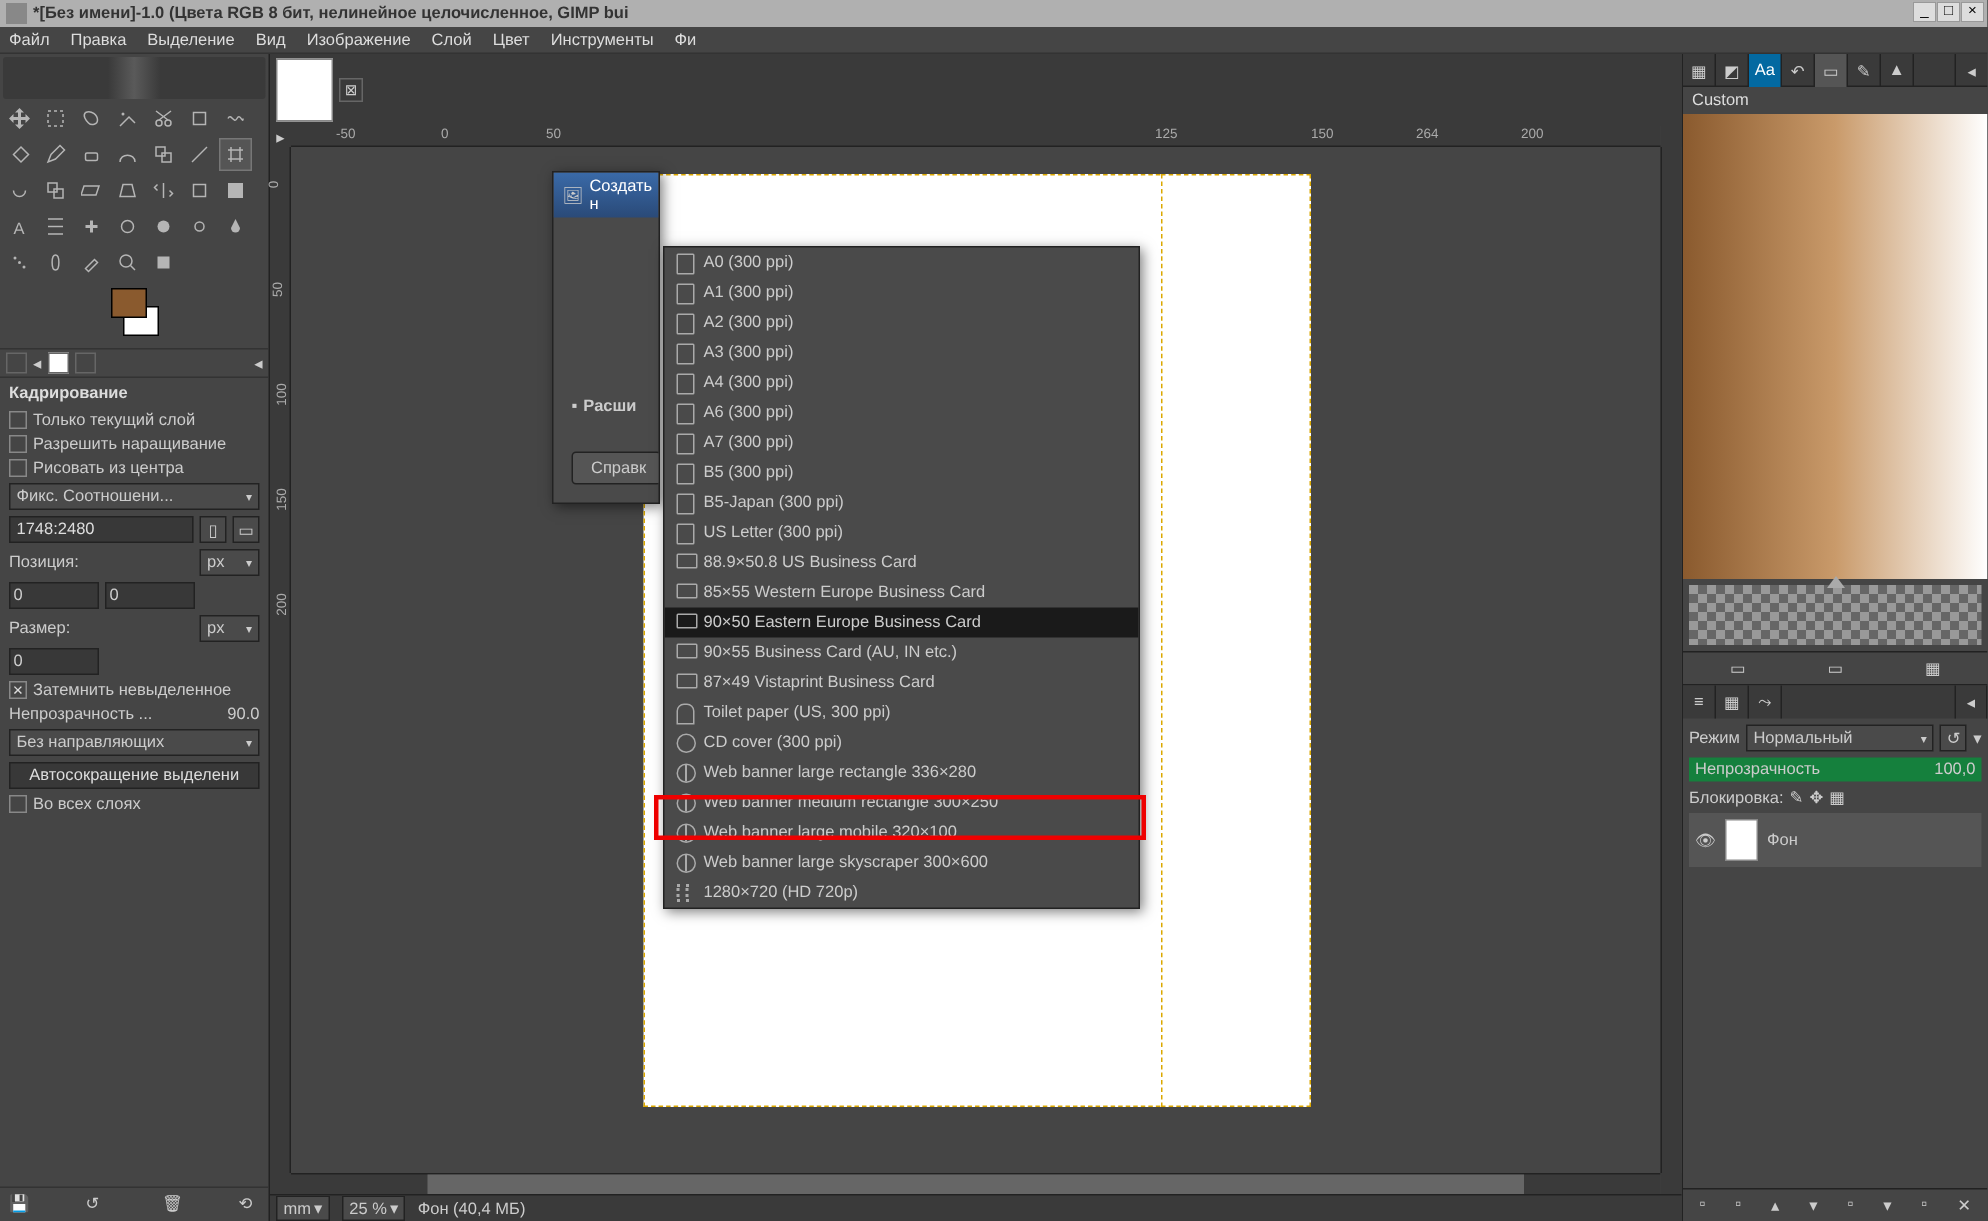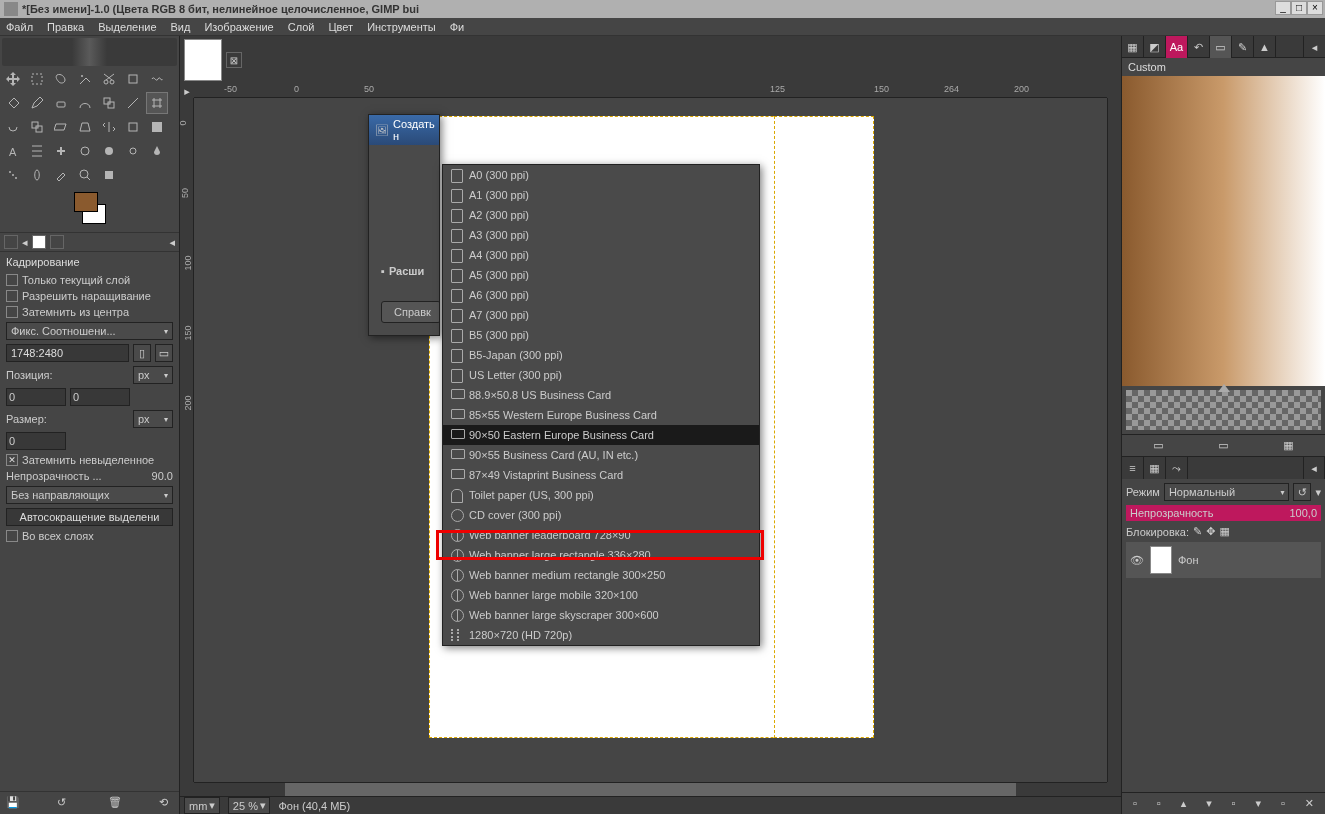--- a/index.html
+++ b/index.html
@@ -17,21 +17,21 @@
 .tool-silhouette{height:28px;background:linear-gradient(90deg,#3a3a3a 0%,#3a3a3a 40%,#5a5a5a 50%,#3a3a3a 60%);border-radius:2px;margin-bottom:2px}
 .tool-row{display:flex;gap:2px;margin-bottom:2px}
 .tool{width:22px;height:22px;display:flex;align-items:center;justify-content:center;position:relative}
 .tool.active{background:#555;border:1px solid #777}
 .tool svg{width:16px;height:16px;fill:#b5b5b5}
 .color-swatch{position:relative;width:32px;height:32px;margin:6px auto}
 .fg-color{width:24px;height:20px;background:#8a5a2e;border:1px solid #000;position:absolute;top:0;left:0}
 .bg-color{width:24px;height:20px;background:#fff;border:1px solid #000;position:absolute;bottom:0;right:0}
 .divider-row{display:flex;align-items:center;gap:4px;padding:2px 4px;border-top:1px solid #333;border-bottom:1px solid #333}
 .divider-row .tab{width:14px;height:14px;border:1px solid #666}
-.section-header{padding:4px 6px;font-weight:normal;color:#ddd}
+.section-header{padding:4px 6px;font-weight:bold;color:#ddd}
 .option-row{display:flex;align-items:center;padding:2px 6px;gap:4px}
 .checkbox{width:12px;height:12px;border:1px solid #888;display:inline-flex;align-items:center;justify-content:center}
 .checkbox.checked::after{content:"✕";font-size:9px;color:#ddd}
 .input-field{background:#383838;border:1px solid #222;padding:2px 4px;color:#ddd;flex:1}
 .dropdown{background:#4a4a4a;border:1px solid #222;padding:2px 4px;display:flex;align-items:center;justify-content:space-between;flex:1}
 .dropdown .chev{font-size:8px}
 .small-btn{width:18px;height:18px;background:#4a4a4a;border:1px solid #222;display:flex;align-items:center;justify-content:center}
 .label-row{display:flex;justify-content:space-between;padding:2px 6px;align-items:center}
 .num-input{width:60px;background:#383838;border:1px solid #222;padding:2px;display:flex;align-items:center}
 .bottom-icons{display:flex;gap:8px;padding:4px 6px;justify-content:space-between;margin-top:auto;border-top:1px solid #333}
@@ -329,21 +329,21 @@
     <div class="option-row">
         <div class="checkbox"></div>
         <span>Только текущий слой</span>
       </div>
     <div class="option-row">
         <div class="checkbox"></div>
         <span>Разрешить наращивание</span>
       </div>
     <div class="option-row">
         <div class="checkbox"></div>
-        <span>Затемнить из центра</span>
+        <span>Рисовать из центра</span>
       </div>
     <div class="option-row">
         <div class="dropdown">
           <span>Фикс. Соотношени...</span>
           <span class="chev">▾</span>
         </div>
       </div>
     <div class="option-row">
       <div class="input-field">1748:2480</div>
       <div class="small-btn">▯</div>
@@ -452,21 +452,21 @@
           <span class="chev">▾</span>
         </div>
       <span>Фон (40,4 МБ)</span>
     </div>
   </div>
 
   <div class="right-panel">
     <div class="right-tabs">
       <div class="right-tab">▦</div>
       <div class="right-tab">◩</div>
-      <div class="right-tab" style="background:#be185d;color:#fff">Aa</div>
+      <div class="right-tab" style="background:#0369a1;color:#fff">Aa</div>
       <div class="right-tab">↶</div>
       <div class="right-tab active">▭</div>
       <div class="right-tab">✎</div>
       <div class="right-tab">▲</div>
       <div class="right-tab exp">◂</div>
     </div>
     <div class="grad-label">Custom</div>
     <div class="gradient-preview">
         <div class="handle"></div>
       </div>
@@ -485,21 +485,21 @@
     <div class="layer-controls">
       <div class="layer-row">
         <span>Режим</span>
         <div class="dropdown">
             <span>Нормальный</span>
             <span class="chev">▾</span>
           </div>
         <div class="small-btn">↺</div>
         <span class="chev">▾</span>
       </div>
-      <div class="layer-row" style="background:#be185d;padding:2px 4px">
+      <div class="layer-row" style="background:#15803d;padding:2px 4px">
         <span style="flex:1">Непрозрачность</span>
         <span>100,0</span>
       </div>
       <div class="layer-row">
         <span>Блокировка:</span>
         <span>✎</span>
         <span>✥</span>
         <span>▦</span>
       </div>
       <div class="layer-item">
@@ -557,24 +557,20 @@
     <div class="tmpl-item">
       <span class="ticon doc"></span>
       <span>A3 (300 ppi)</span>
     </div>
     <div class="tmpl-item">
       <span class="ticon doc"></span>
       <span>A4 (300 ppi)</span>
     </div>
     <div class="tmpl-item">
       <span class="ticon doc"></span>
-      <span>A5 (300 ppi)</span>
-    </div>
-    <div class="tmpl-item">
-      <span class="ticon doc"></span>
       <span>A6 (300 ppi)</span>
     </div>
     <div class="tmpl-item">
       <span class="ticon doc"></span>
       <span>A7 (300 ppi)</span>
     </div>
     <div class="tmpl-item">
       <span class="ticon doc"></span>
       <span>B5 (300 ppi)</span>
     </div>
@@ -609,24 +605,20 @@
     <div class="tmpl-item">
       <span class="ticon roll"></span>
       <span>Toilet paper (US, 300 ppi)</span>
     </div>
     <div class="tmpl-item">
       <span class="ticon disc"></span>
       <span>CD cover (300 ppi)</span>
     </div>
     <div class="tmpl-item">
       <span class="ticon globe"></span>
-      <span>Web banner leaderboard 728×90</span>
-    </div>
-    <div class="tmpl-item">
-      <span class="ticon globe"></span>
       <span>Web banner large rectangle 336×280</span>
     </div>
     <div class="tmpl-item">
       <span class="ticon globe"></span>
       <span>Web banner medium rectangle 300×250</span>
     </div>
     <div class="tmpl-item">
       <span class="ticon globe"></span>
       <span>Web banner large mobile 320×100</span>
     </div>

